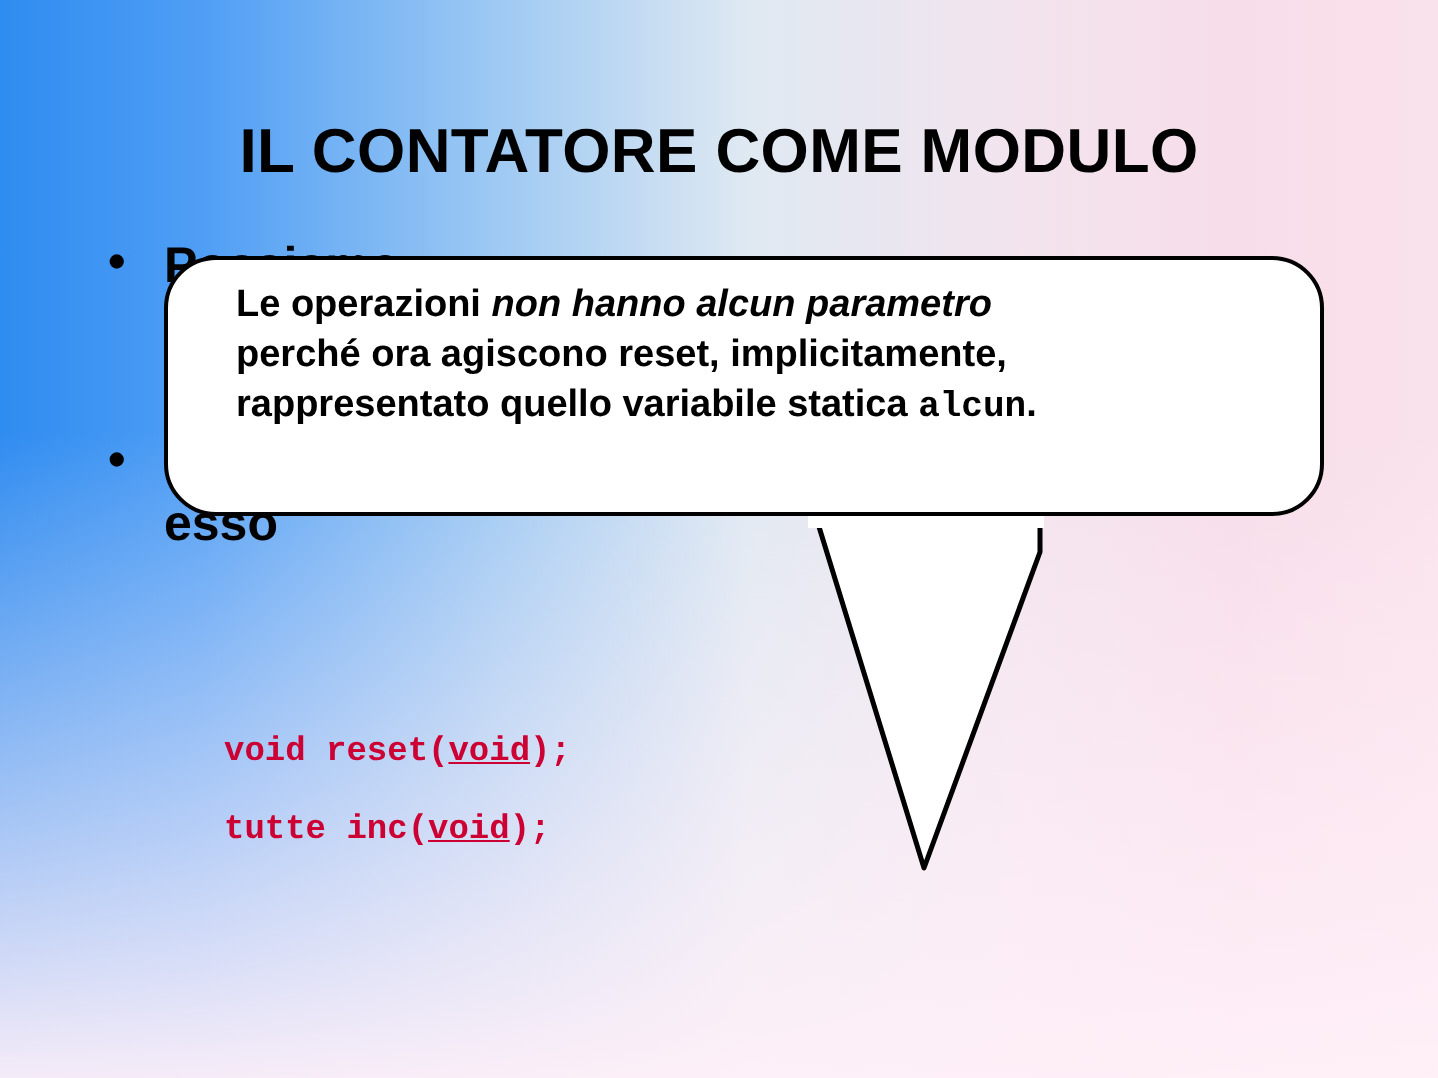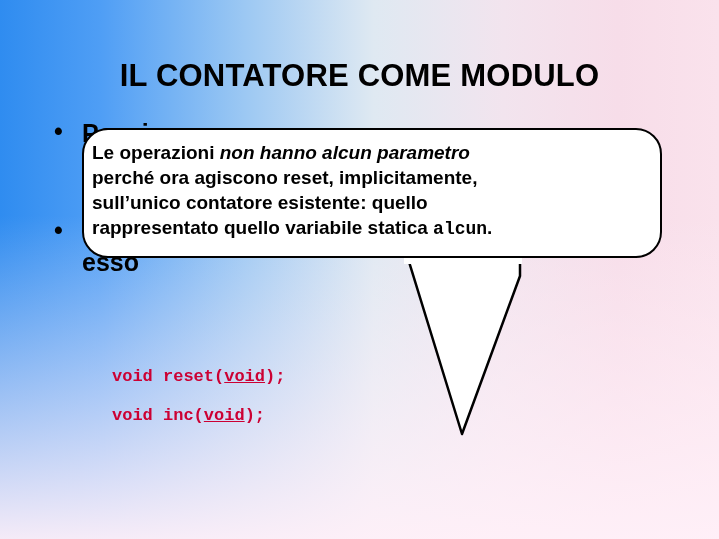--- a/index.html
+++ b/index.html
@@ -91,21 +91,21 @@
     top: 0;
     width: 580px;
     height: 130px;
     background: #ffffff;
     border: 2px solid #000000;
     border-radius: 26px;
     box-sizing: border-box;
   }
   .callout-text {
     position: absolute;
-    left: 10px;
+    left: 36px;
     top: 12px;
     width: 540px;
     font-size: 19px;
     font-weight: bold;
     color: #000000;
     line-height: 1.32;
   }
   .callout-text .ital {
     font-style: italic;
   }
@@ -135,30 +135,29 @@
     </div>
     <div class="bullet" style="margin-top:68px;">
       <span>con operazioni che agiscono</span>
       <span class="ital">implicitamente</span>
       <span>su esso</span>
     </div>
   </div>
 
   <div class="code-block">
     <div class="code-line"><span>void reset(</span><u>void</u><span>);</span></div>
-    <div class="code-line"><span>void inc(</span><u>void</u><span>);</span></div>
+    <div class="code-line"><span>tutte inc(</span><u>void</u><span>);</span></div>
   </div>
 
   <div class="callout">
     <svg class="callout-tail" viewBox="0 0 130 190" width="130" height="190">
       <polygon points="8,6 122,6 122,30 64,188" fill="#ffffff" stroke="#000000" stroke-width="2.5" stroke-linejoin="round"></polygon>
       <rect x="6" y="2" width="118" height="16" fill="#ffffff" stroke="none"></rect>
     </svg>
     <div class="callout-body"></div>
     <div class="callout-text">
       <div><span>Le operazioni </span><span class="ital">non hanno alcun parametro</span></div>
       <div>perché ora agiscono reset, implicitamente,</div>
-      <div>sull’unico contatore esistente: quello</div>
       <div><span>rappresentato quello variabile statica </span><span class="mono">alcun</span><span>.</span></div>
     </div>
   </div>
 
 </div>
 
 </body></html>

